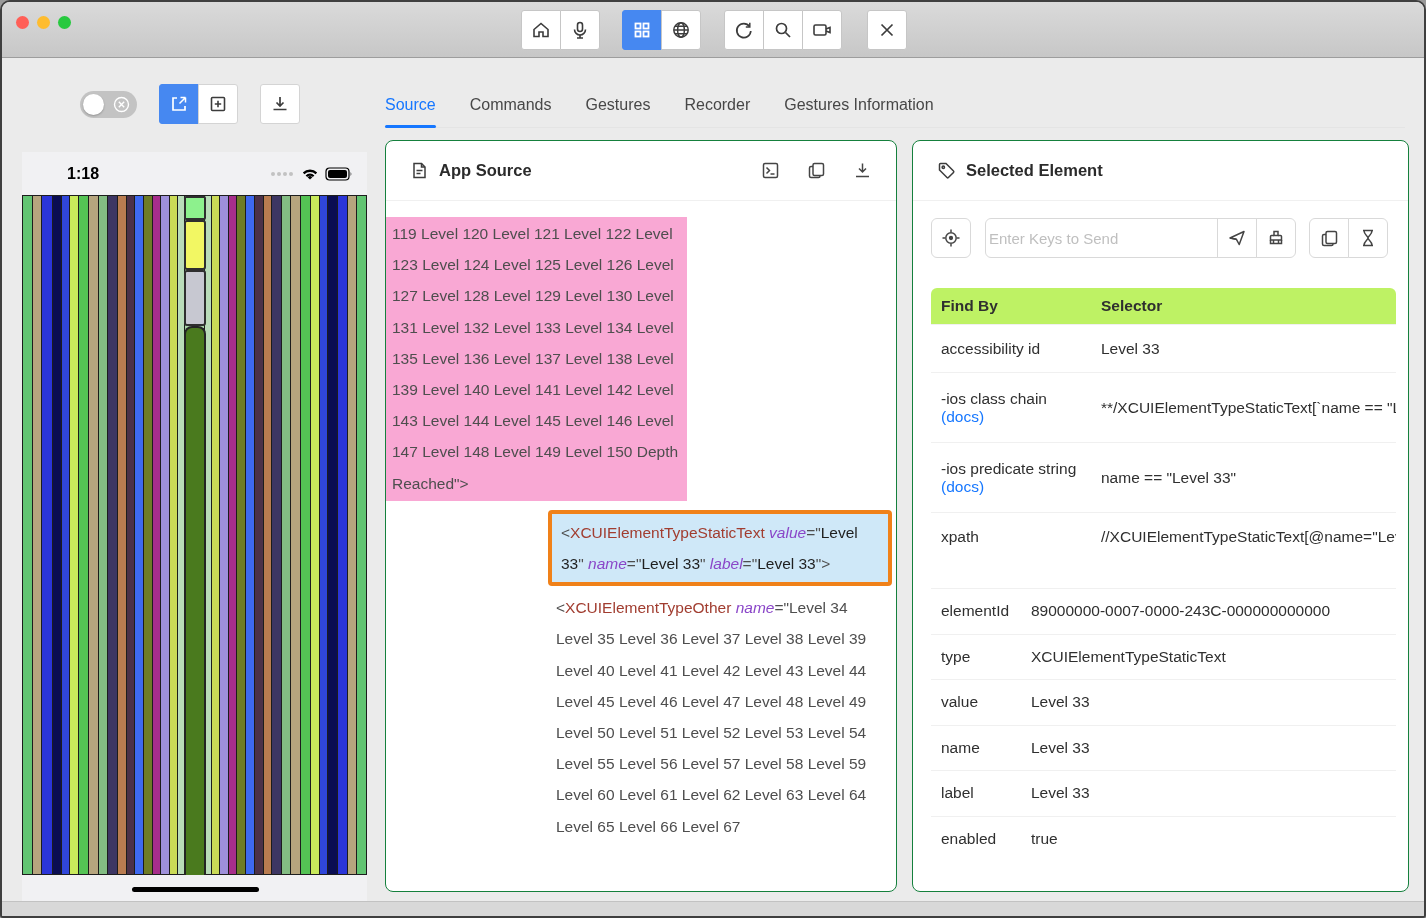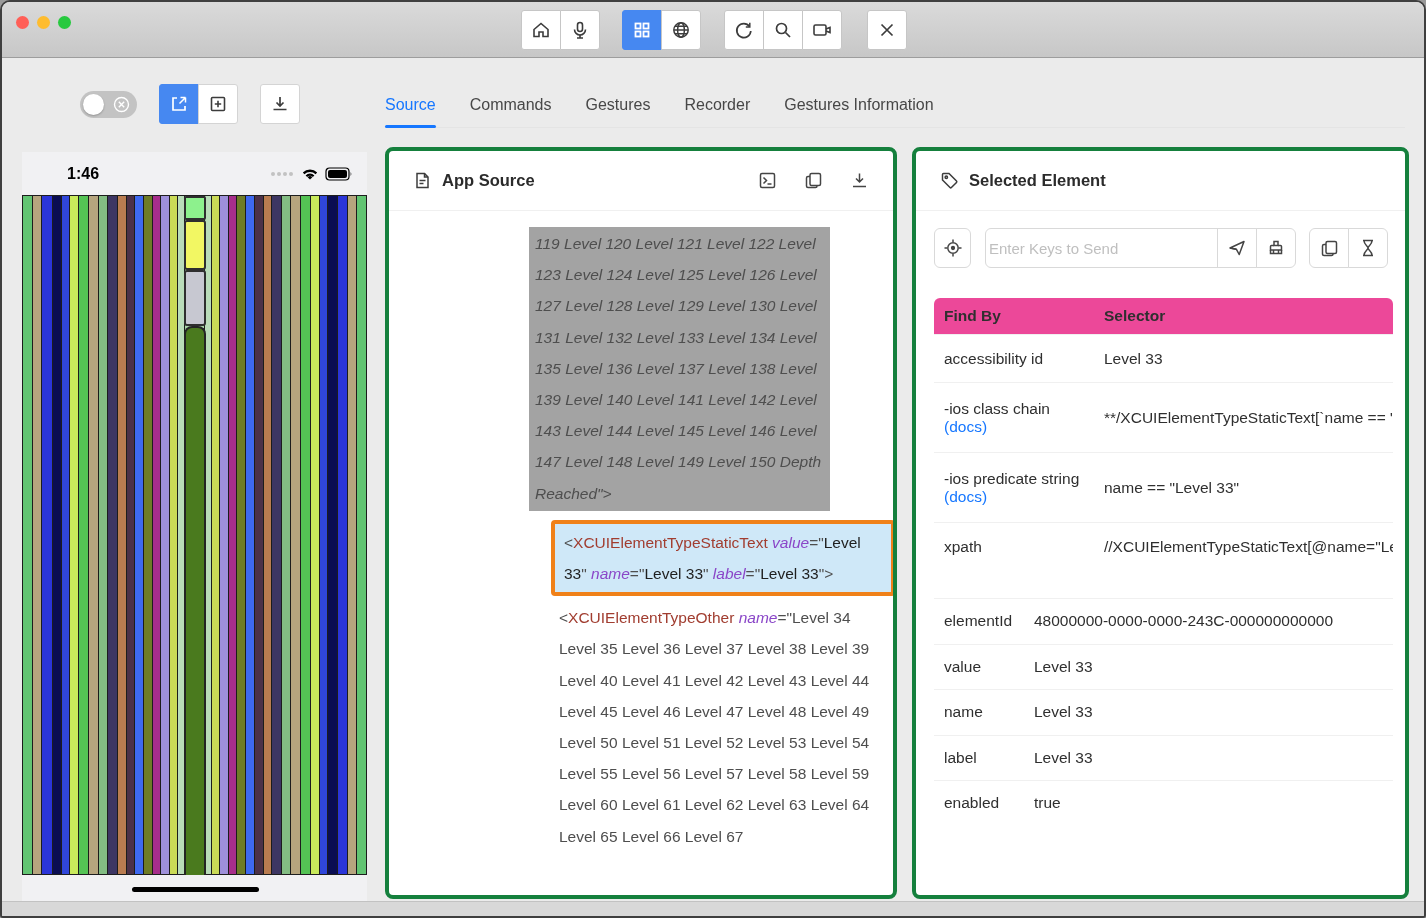--- a/index.html
+++ b/index.html
@@ -45,54 +45,54 @@
   .col-fill{flex:1;border:2px solid #242424;border-bottom:none;border-radius:8px 8px 0 0;}
   .homebar{position:absolute;bottom:11px;left:50%;width:127px;height:5px;margin-left:-63px;background:#000;border-radius:3px;}
 
   
   .tabs{position:absolute;left:383px;top:80px;right:19px;height:46px;display:flex;gap:34px;align-items:center;border-bottom:1px solid #e4e4e4;}
   .tab{font-size:16px;color:#474747;cursor:default;position:relative;white-space:nowrap;}
   .tab.active{color:#1677ff;}
   .tab.active::after{content:"";position:absolute;left:0;right:0;bottom:-14px;height:3px;border-radius:2px;background:#1677ff;}
 
   
-  .panel{position:absolute;top:145px;background:#fff;border:4px solid #15803d;border-radius:8px;overflow:hidden;}
+  .panel{position:absolute;top:138px;background:#fff;border:1px solid #15803d;border-radius:8px;overflow:hidden;}
   .panel-appsource{left:383px;width:512px;height:752px;}
   .panel-selected{left:910px;width:497px;height:752px;}
   .panel-header{height:60px;display:flex;align-items:center;padding:0 24px;border-bottom:1px solid #f0f0f0;}
   .panel-title{font-size:16.5px;font-weight:700;color:#2b2b2b;margin-left:10px;}
   .ph-icons{margin-left:auto;display:flex;gap:27px;color:#454545;}
   .ph-ico{display:flex;align-items:center;}
 
   
   .tree{position:relative;height:690px;overflow:hidden;font-size:15.5px;line-height:31.2px;color:#4e4e4e;padding-top:16px;}
   .xml-tag{color:#a13d30;}
   .xml-attr{color:#8a46c8;font-style:italic;}
-  .tail-block{margin-left:140px;width:301px;background:#a3a3a3;padding:1px 4px 2px 6px;font-style:italic;}
+  .tail-block{width:301px;background:#f9a8d4;padding:1px 4px 2px 6px;}
   .hl-wrap{margin-left:162px;margin-top:9px;width:344px;border:4px solid #f08119;border-radius:4px;}
   .hl{background:#cfe8f8;padding:3px 9px;}
   .hl .val{color:#1f1f1f;}
   .other-node{margin-left:170px;margin-top:6px;width:316px;}
 
   
   .sel-controls{display:flex;align-items:center;margin:17px 17px 0 18px;}
   .sq-btn{width:40px;height:40px;background:#fff;border:1px solid #d9d9d9;display:flex;align-items:center;justify-content:center;color:#444;}
   .btn-solo{border-radius:6px;}
   .keys-group{display:flex;margin-left:14px;}
   .keys-input{width:233px;height:40px;border:1px solid #d9d9d9;border-radius:6px 0 0 6px;padding:0 3px;font-size:15px;color:#333;outline:none;font-family:inherit;}
   .keys-input::placeholder{color:#bfbfbf;}
   .keys-group .sq-btn{margin-left:-1px;}
   .keys-group .sq-btn:last-child{border-radius:0 6px 6px 0;}
   .pair-group{display:flex;margin-left:13px;}
   .pair-group .sq-btn:first-child{border-radius:6px 0 0 6px;}
   .pair-group .sq-btn:last-child{border-radius:0 6px 6px 0;margin-left:-1px;}
 
   .sel-table{margin:30px 12px 0 18px;font-size:15.5px;color:#2f2f2f;}
   .sel-table.attrs{margin-top:28px;}
-  .t-head{display:flex;align-items:center;height:36px;background:#ec4899;font-weight:700;border-radius:6px 6px 0 0;}
+  .t-head{display:flex;align-items:center;height:36px;background:#bef264;font-weight:700;border-radius:6px 6px 0 0;}
   .t-row{display:flex;align-items:center;border-top:1px solid #f0f0f0;}
   .c1{width:170px;padding-left:10px;flex:none;}
   .attrs .c1{width:100px;}
   .c2{flex:1;min-width:0;white-space:nowrap;overflow:hidden;position:relative;}
   .t-head .c2::before{content:"";position:absolute;left:-10px;top:50%;margin-top:-8px;width:1px;height:16px;background:#e3e3e3;}
   .r-s{height:48px;}
   .r-m{height:70px;justify-content:space-between;}
   .r-a{height:45.5px;}
   .docs-link{display:block;color:#1677ff;cursor:pointer;}
 
@@ -223,21 +223,21 @@
           <svg width="20" height="20" viewBox="0 0 20 20" fill="none" stroke="currentColor" stroke-width="1.7">
             <path d="M10 3 V11.5 M6.5 8.5 L10 12 L13.5 8.5"></path>
             <path d="M3.5 15.5 H16.5"></path>
           </svg>
         </span>
     </div>
   </div>
 
   <div class="device">
     <div class="statusbar">
-      <div class="sb-time">1:46</div>
+      <div class="sb-time">1:18</div>
       <div class="sb-right">
         <div class="sb-dots">
           <span class="sb-dot"></span>
             <span class="sb-dot"></span>
             <span class="sb-dot"></span>
             <span class="sb-dot"></span>
         </div>
         <span>
             <svg width="20" height="15" viewBox="0 0 20 15" fill="#000">
               <path d="M10 13.6 L12.4 11.2 a3.4 3.4 0 0 0-4.8 0 Z"></path>
@@ -437,21 +437,25 @@
       </div>
       <div class="t-row r-s">
         <div class="c1">xpath</div>
         <div class="c2">//XCUIElementTypeStaticText[@name="Level 33"]</div>
       </div>
     </div>
 
     <div class="sel-table attrs">
       <div class="t-row r-a">
         <div class="c1">elementId</div>
-        <div class="c2">48000000-0000-0000-243C-000000000000</div>
+        <div class="c2">89000000-0007-0000-243C-000000000000</div>
+      </div>
+      <div class="t-row r-a">
+        <div class="c1">type</div>
+        <div class="c2">XCUIElementTypeStaticText</div>
       </div>
       <div class="t-row r-a">
         <div class="c1">value</div>
         <div class="c2">Level 33</div>
       </div>
       <div class="t-row r-a">
         <div class="c1">name</div>
         <div class="c2">Level 33</div>
       </div>
       <div class="t-row r-a">

